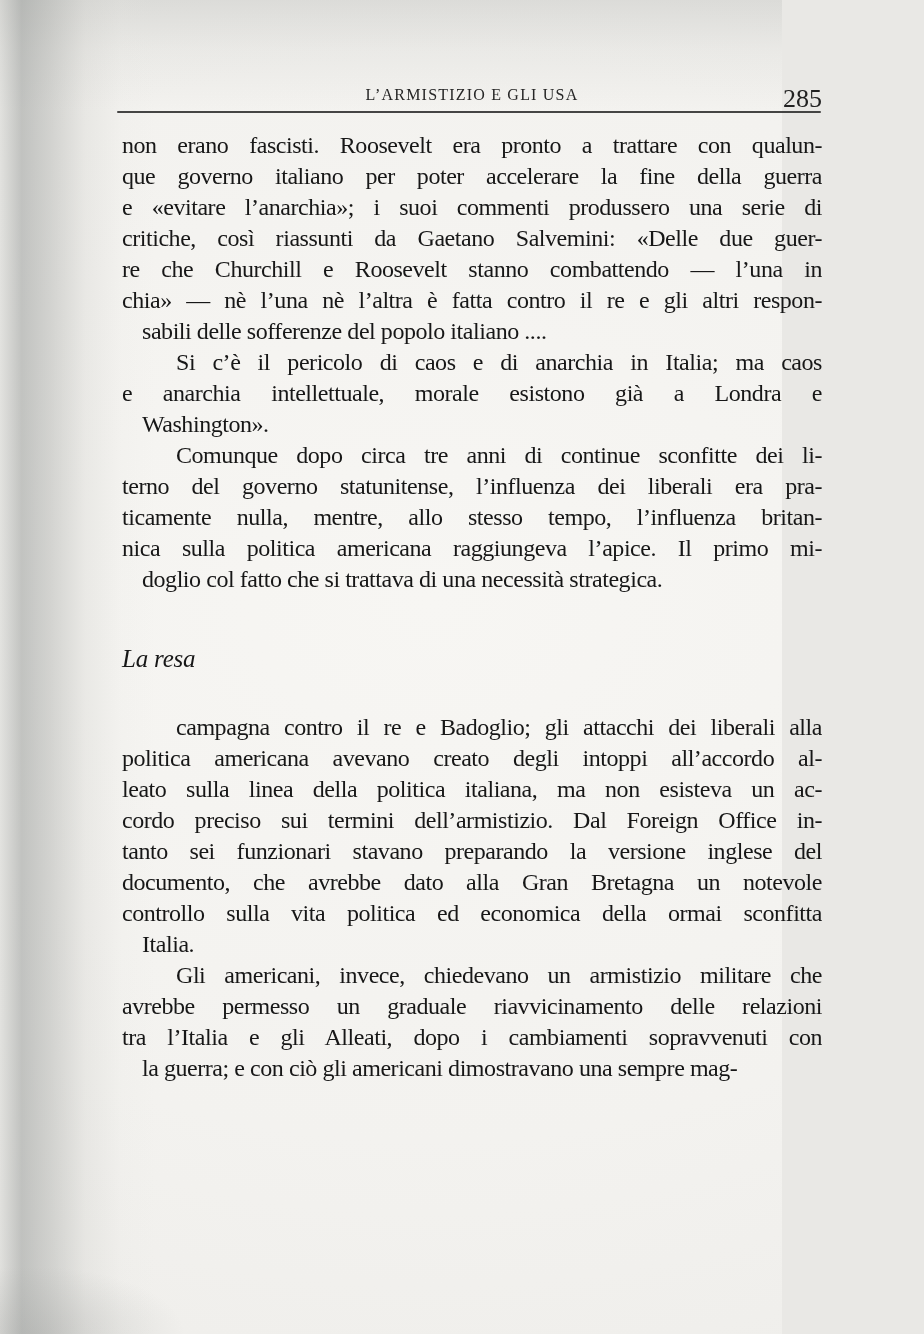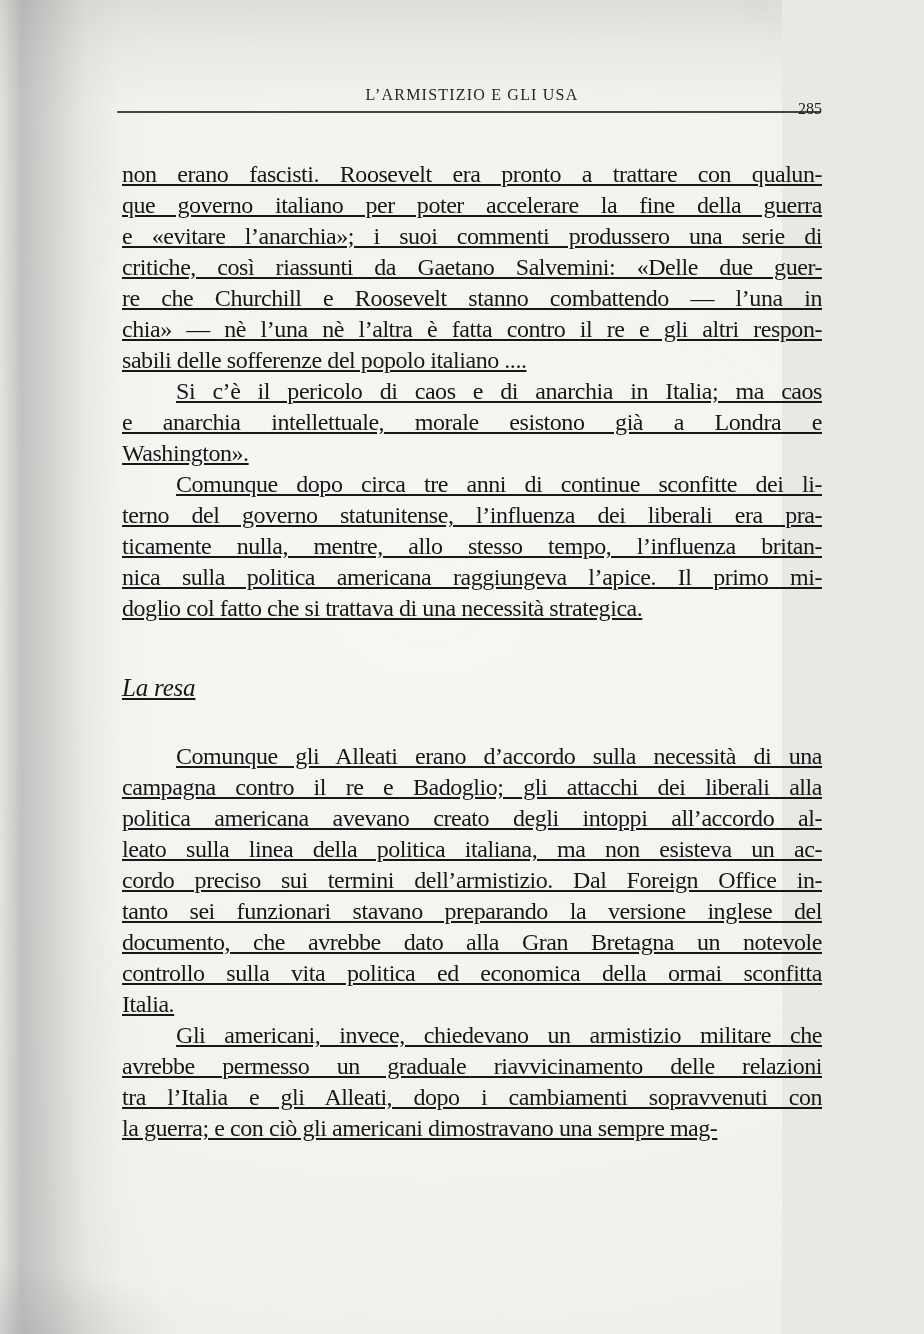--- a/index.html
+++ b/index.html
@@ -43,42 +43,41 @@
   .running-head {
     position: absolute; left: 122px; width: 700px; top: 84px; height: 24px;
   }
   .running-title {
     position: absolute; left: 0; right: 0; top: 2px;
     text-align: center;
     font-size: 16px; letter-spacing: 1.2px;
     color: #262626;
   }
   .page-number {
-    position: absolute; right: 0; top: 16px;
-    font-size: 16px; color: #222;
+    position: absolute; right: 0; top: 0;
+    font-size: 26px; color: #222;
   }
   .head-rule {
     position: absolute; left: 117px; width: 704px; top: 111px; height: 2px;
     background: #2c2c2c; opacity: 0.88; border-radius: 1px;
   }
 
   .text-block {
-    position: absolute; left: 122px; width: 700px; top: 159px;
+    position: absolute; left: 122px; width: 700px; top: 130px;
     font-size: 24px; line-height: 31px;
     letter-spacing: -0.45px;
     color: #171717;
-    text-decoration: underline;
   }
   .para { margin: 0; }
   .para .line {
     height: 31px; overflow: hidden;
     text-align: justify;
     text-align-last: justify;
   }
-  .para .line:last-child { text-align-last: left; }
+  .para .line:last-child { text-align-last: left; margin-left: 20px; }
   .para.indent .line:first-child { padding-left: 54px; }
   .section-heading {
     margin: 48px 0 38px 0;
     font-style: italic;
     font-size: 25px; line-height: 31px;
     letter-spacing: -0.2px;
   }
 </style>
 </head>
 <body>
@@ -113,21 +112,20 @@
         <div class="line">Comunque dopo circa tre anni di continue sconfitte dei li-</div>
         <div class="line">terno del governo statunitense, l’influenza dei liberali era pra-</div>
         <div class="line">ticamente nulla, mentre, allo stesso tempo, l’influenza britan-</div>
         <div class="line">nica sulla politica americana raggiungeva l’apice. Il primo mi-</div>
         <div class="line">doglio col fatto che si trattava di una necessità strategica.</div>
       </div>
 
     <div class="section-heading">La resa</div>
 
     <div class="para indent">
-        <div class="line">Comunque gli Alleati erano d’accordo sulla necessità di una</div>
         <div class="line">campagna contro il re e Badoglio; gli attacchi dei liberali alla</div>
         <div class="line">politica americana avevano creato degli intoppi all’accordo al-</div>
         <div class="line">leato sulla linea della politica italiana, ma non esisteva un ac-</div>
         <div class="line">cordo preciso sui termini dell’armistizio. Dal Foreign Office in-</div>
         <div class="line">tanto sei funzionari stavano preparando la versione inglese del</div>
         <div class="line">documento, che avrebbe dato alla Gran Bretagna un notevole</div>
         <div class="line">controllo sulla vita politica ed economica della ormai sconfitta</div>
         <div class="line">Italia.</div>
       </div>
     <div class="para indent">

